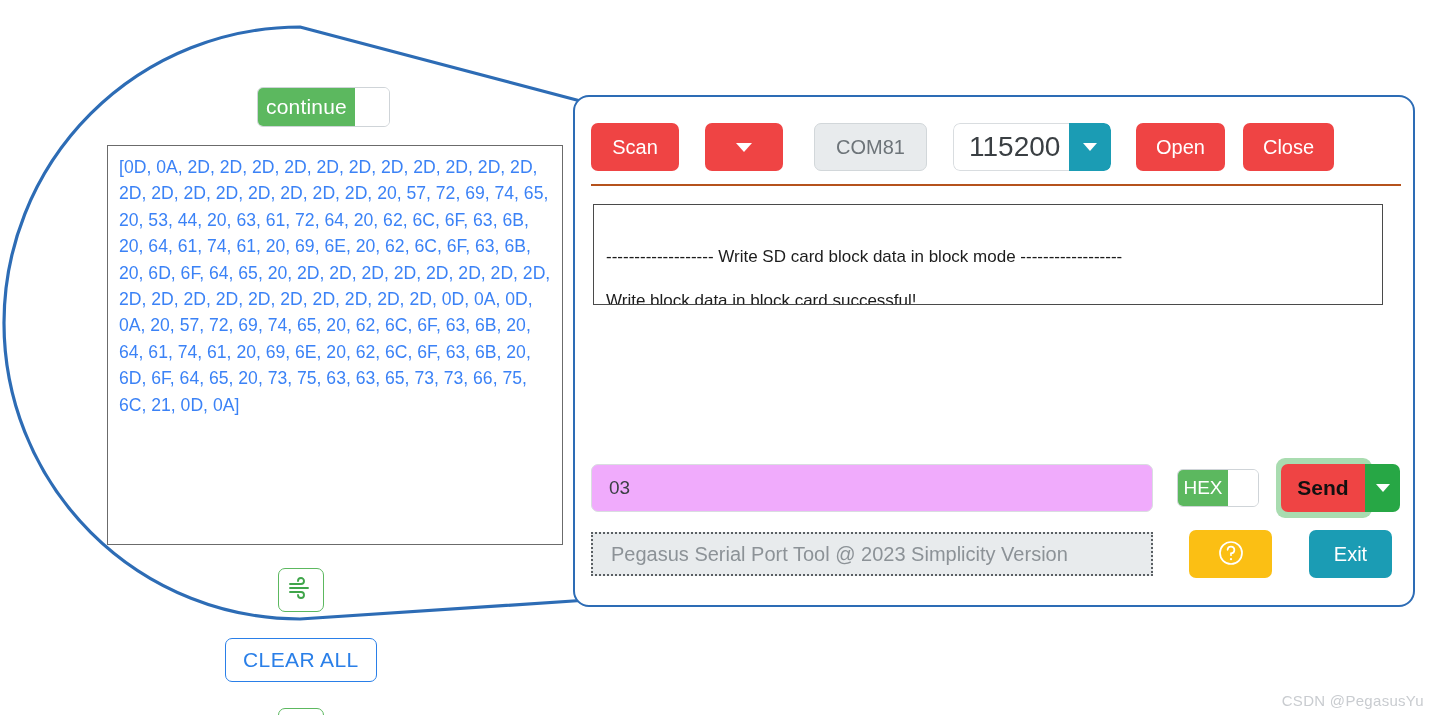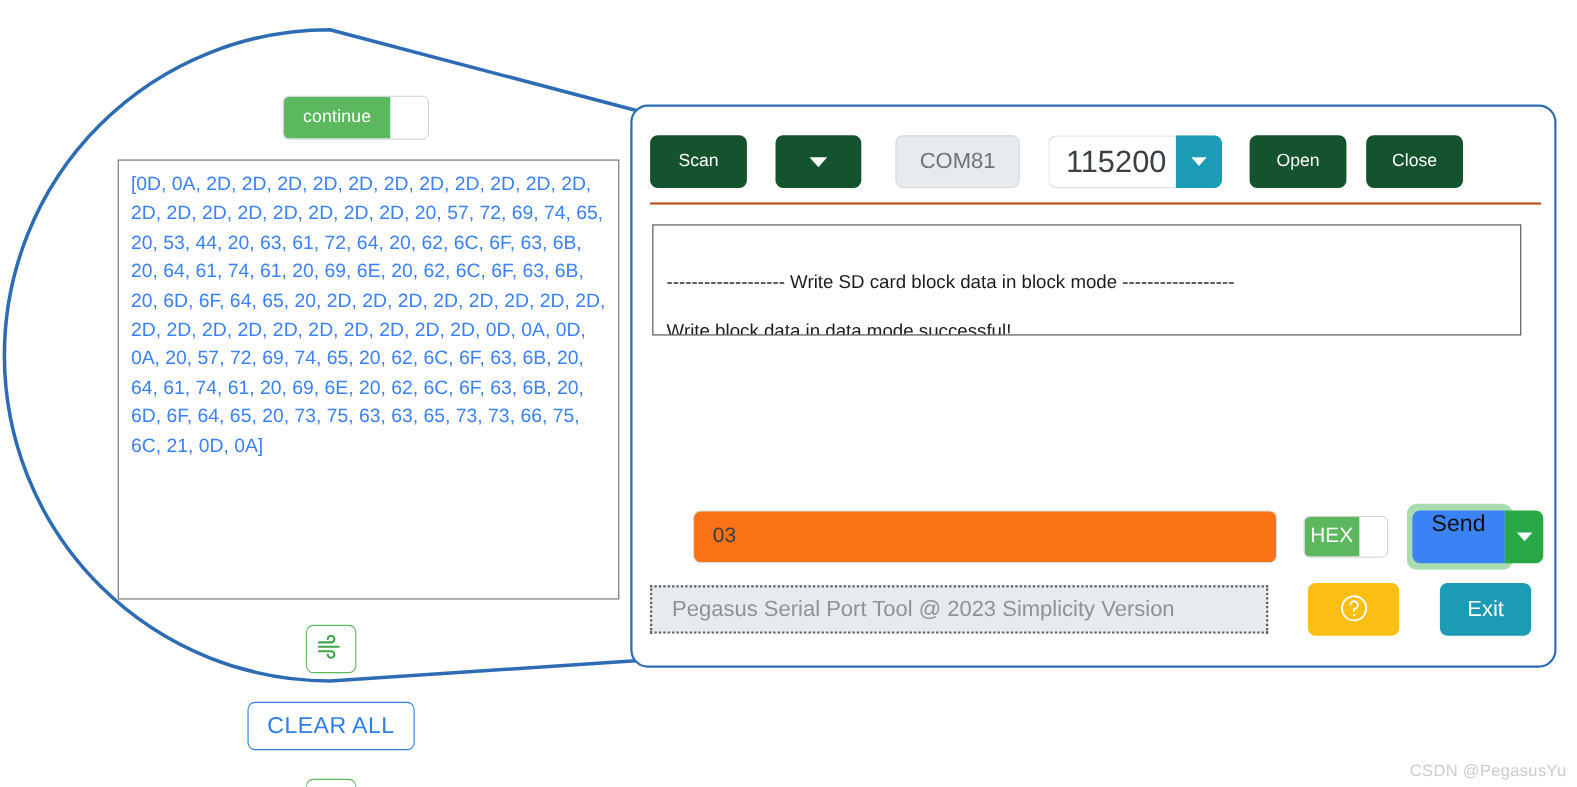--- a/index.html
+++ b/index.html
@@ -34,21 +34,21 @@
     border: 1px solid #cfd4d8;
     border-radius: 6px;
     overflow: hidden;
     display: flex;
     align-items: stretch;
   }
   .zoom-toggle .zt-on {
     flex: 0 0 97px;
     background: #5cb85f;
     color: #ffffff;
-    font-size: 16px;
+    font-size: 21px;
     display: flex;
     align-items: center;
     justify-content: center;
     letter-spacing: .2px;
   }
   .zoom-toggle .zt-knob {
     flex: 1 1 auto;
     background: #ffffff;
   }
 
@@ -113,25 +113,25 @@
 
   .toolbar {
     position: absolute;
     left: 16px; top: 25px;
     display: flex;
     align-items: center;
     height: 50px;
   }
   .tbtn {
     height: 48px;
-    background: #14532d;
+    background: #ef4444;
     color: #ffffff;
     border: none;
     border-radius: 7px;
-    font-size: 16px;
+    font-size: 20px;
     font-family: "Liberation Sans", sans-serif;
     padding: 0 20px;
     min-width: 88px;
     display: flex;
     align-items: center;
     justify-content: center;
   }
   .tbtn.arrow { min-width: 78px; padding: 0; }
   .caret {
     width: 0; height: 0;
@@ -210,29 +210,28 @@
     position: absolute;
     left: 16px; top: 365px;
     width: 812px;
     height: 52px;
     display: flex;
     align-items: center;
   }
   .send-input {
     width: 562px;
     height: 48px;
-    background: #f97316;
+    background: #f0abfc;
     border: 1px solid #d9dde0;
     border-radius: 7px;
     color: #3a3f43;
     font-size: 19px;
     display: flex;
     align-items: center;
     padding-left: 17px;
-    margin-left: 39px;
   }
   .hex-toggle {
     margin-left: 24px;
     width: 82px; height: 38px;
     background: #ffffff;
     border: 1px solid #cfd4d8;
     border-radius: 6px;
     overflow: hidden;
     display: flex;
     align-items: stretch;
@@ -258,29 +257,30 @@
   .send-glow {
     position: absolute;
     left: -5px; top: -6px;
     width: 96px; height: 60px;
     background: #a9dcb0;
     border-radius: 9px;
   }
   .send-btn {
     position: relative;
     width: 84px; height: 48px;
-    background: #3b82f6;
+    background: #ef4444;
     border: none;
     border-radius: 7px 0 0 7px;
     color: #111111;
     font-size: 21px;
     font-family: "Liberation Sans", sans-serif;
     display: flex;
-    align-items: flex-start;
-    justify-content: center;
+    align-items: center;
+    justify-content: center;
+    font-weight: bold;
   }
   .send-caret-btn {
     position: relative;
     width: 35px; height: 48px;
     background: #27a745;
     border-radius: 0 7px 7px 0;
     display: flex;
     align-items: center;
     justify-content: center;
   }
@@ -409,21 +409,21 @@
         <span>Close</span>
       </button>
     </div>
 
     <div class="divider"></div>
 
     <div class="terminal">
       <div class="tgap"></div>
       <div class="tline">------------------- Write SD card block data in block mode ------------------</div>
       <div class="tgap"></div>
-      <div class="tline">Write block data in data mode successful!</div>
+      <div class="tline">Write block data in block card successful!</div>
     </div>
 
     <div class="send-row">
       <div class="send-input" placeholder="">03</div>
       <div class="hex-toggle">
         <div class="ht-on">HEX</div>
         <div class="ht-knob"></div>
       </div>
       <div class="send-group">
         <div class="send-glow"></div>

